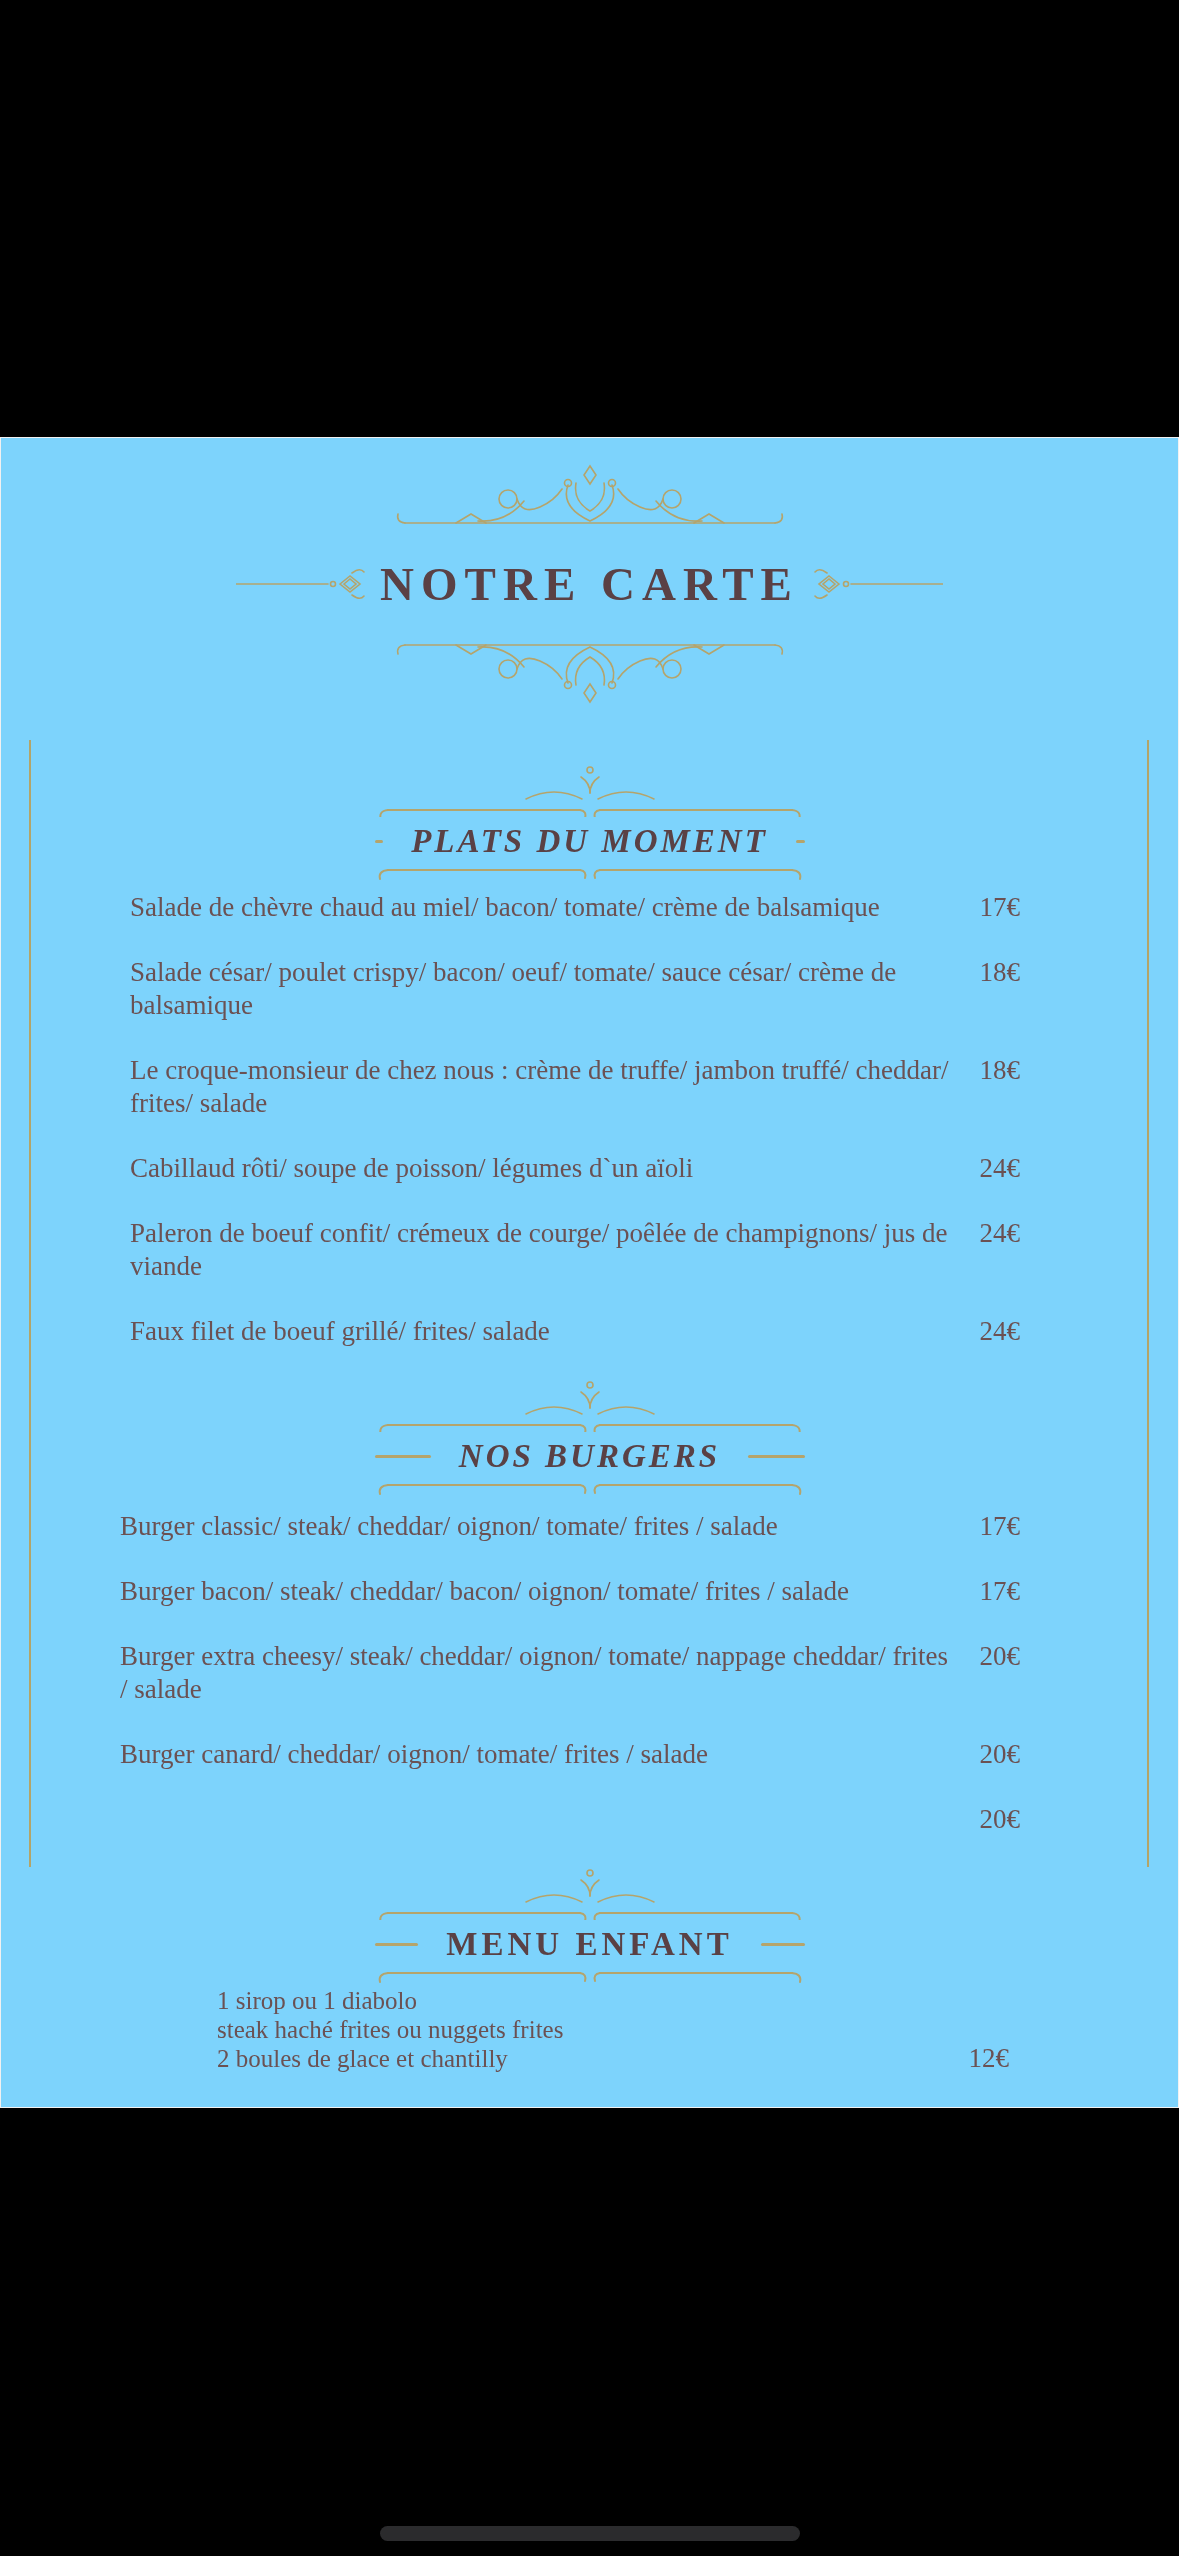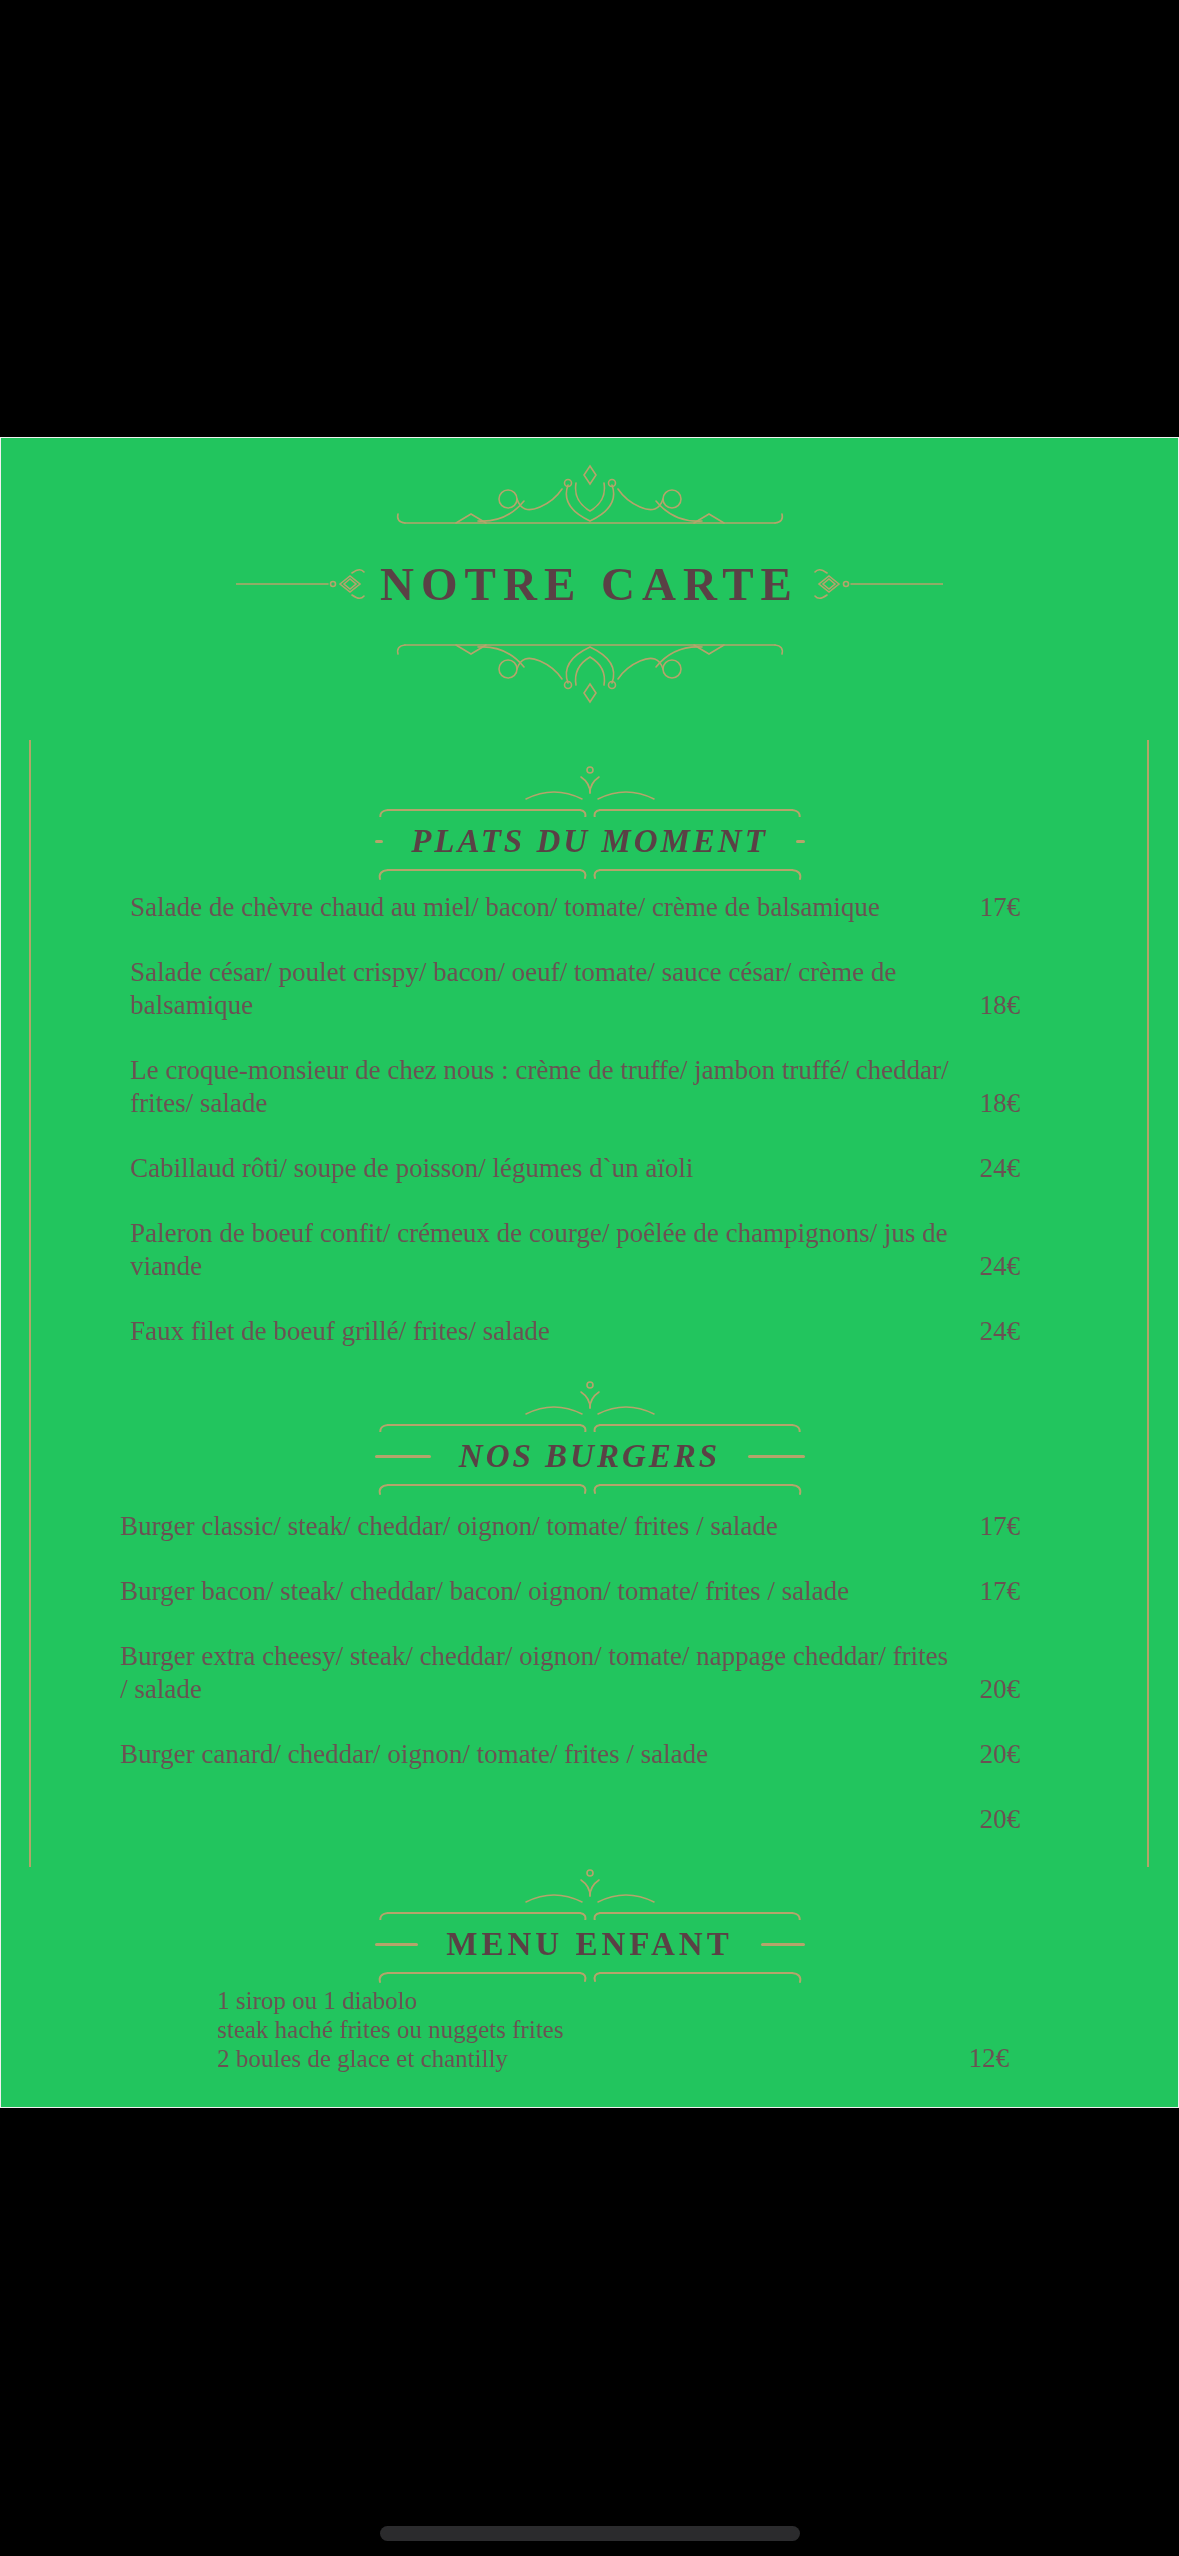--- a/index.html
+++ b/index.html
@@ -5,21 +5,21 @@
   html,body{margin:0;padding:0;}
   body{
     width:1179px;height:2556px;background:#000;
     font-family:"Liberation Serif", serif;
     position:relative;overflow:hidden;
   }
   .screen{position:absolute;inset:0;}
   
   .card{
     position:absolute;left:0;top:437px;width:1179px;height:1671px;
-    background:#22c55e;
+    background:#7dd3fc;
     box-shadow:inset 0 0 0 1px #f1f1f1;
   }
   
   .side-line{position:absolute;width:2px;background:#b3a468;top:303px;height:1127px;}
   .side-line.left{left:29px;}
   .side-line.right{right:30px;}
 
   .gold{stroke:#b5a46b;fill:none;stroke-width:1.6;stroke-linecap:round;}
   .gold2{stroke:#b5a46b;fill:none;stroke-width:2;stroke-linecap:round;}
 
@@ -39,21 +39,21 @@
   .section-title{
     font-size:33px;font-weight:700;font-style:italic;letter-spacing:3px;
     color:#5a4145;margin:0;white-space:nowrap;
   }
   .section-title.upright{font-style:normal;letter-spacing:4px;}
 
   .section-plats{margin-top:60px;}
   .items{margin-top:8px;padding:0 159px 0 130px;}
   .items.burgers{margin-top:12px;padding-left:120px;}
   .item{
-    display:flex;align-items:flex-end;margin-bottom:32px;
+    display:flex;margin-bottom:32px;
     font-size:27px;line-height:33px;color:#6b5153;
   }
   .item-name{max-width:840px;}
   .item-price{margin-left:auto;white-space:nowrap;padding-left:20px;}
 
   .enfant-block{
     position:relative;margin-left:217px;width:792px;
     font-size:25px;line-height:29px;color:#6b5153;
   }
   .enfant-price{position:absolute;right:0;bottom:0;font-size:27px;}

